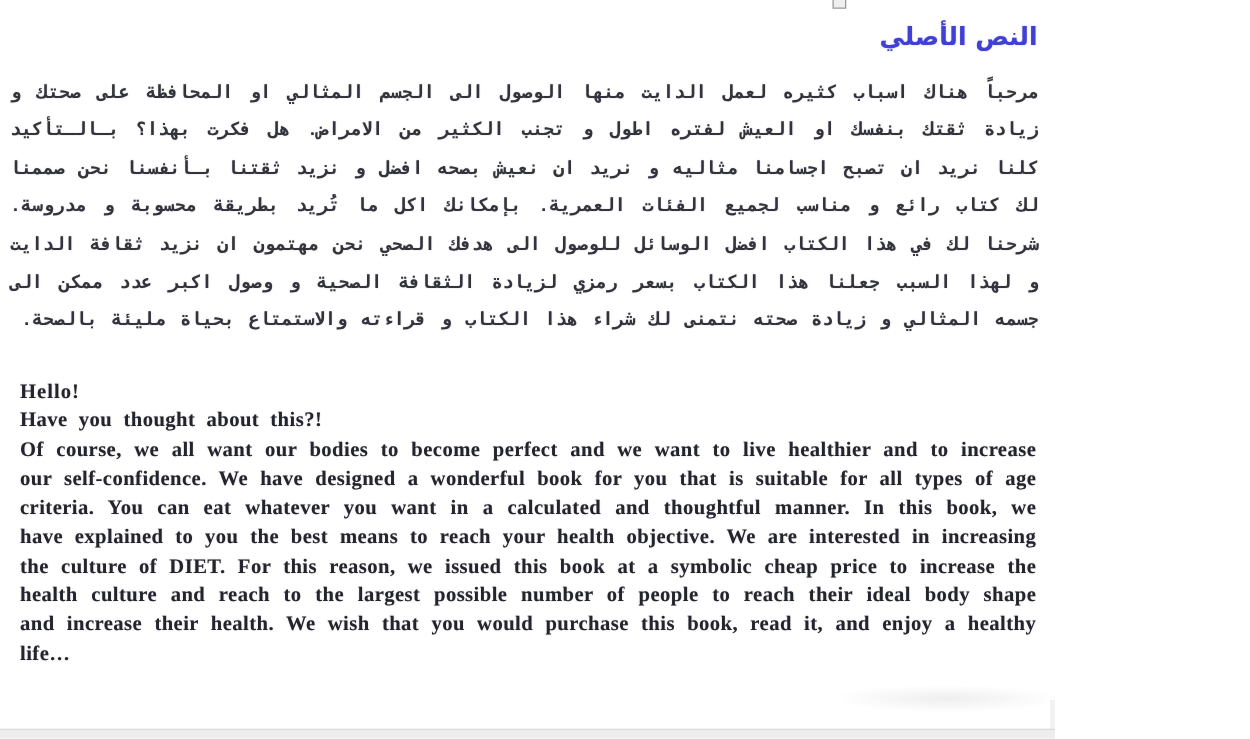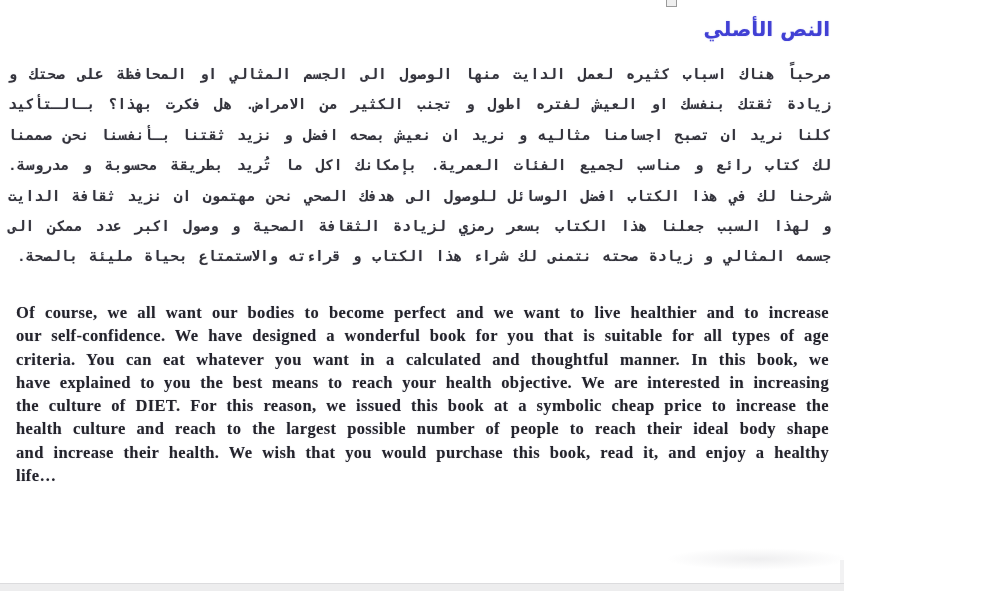--- a/index.html
+++ b/index.html
@@ -126,20 +126,22 @@
 <div class="page">
 
   <span class="glyph-box"></span>
 
   <h1 class="arabic-title">النص الأصلي</h1>
 
   <div class="arabic-paragraph" dir="rtl">مرحباً هناك اسباب كثيره لعمل الدايت منها الوصول الى الجسم المثالي او المحافظة على صحتك و زيادة ثقتك بنفسك او العيش لفتره اطول و تجنب الكثير من الامراض. هل فكرت بهذا؟ بـالـتأكيد كلنا نريد ان تصبح اجسامنا مثاليه و نريد ان نعيش بصحه افضل و نزيد ثقتنا بـأنفسنا نحن صممنا لك كتاب رائع و مناسب لجميع الفئات العمرية. بإمكانك اكل ما تُريد بطريقة محسوبة و مدروسة. شرحنا لك في هذا الكتاب افضل الوسائل للوصول الى هدفك الصحي نحن مهتمون ان نزيد ثقافة الدايت و لهذا السبب جعلنا هذا الكتاب بسعر رمزي لزيادة الثقافة الصحية و وصول اكبر عدد ممكن الى جسمه المثالي و زيادة صحته نتمنى لك شراء هذا الكتاب و قراءته والاستمتاع بحياة مليئة بالصحة.</div>
 
 
   <div class="english-block">
+    <div class="greeting">Hello!</div>
+    <p>Have you thought about this?!</p>
     <p>Of course, we all want our bodies to become perfect and we want to live healthier and to increase our self-confidence. We have designed a wonderful book for you that is suitable for all types of age criteria. You can eat whatever you want in a calculated and thoughtful manner. In this book, we have explained to you the best means to reach your health objective. We are interested in increasing the culture of DIET. For this reason, we issued this book at a symbolic cheap price to increase the health culture and reach to the largest possible number of people to reach their ideal body shape and increase their health. We wish that you would purchase this book, read it, and enjoy a healthy life…</p>
   </div>
 
   <div class="watermark-smudge"></div>
 
   <div class="right-edge"></div>
   <div class="bottom-edge"></div>
 
 </div>
 

